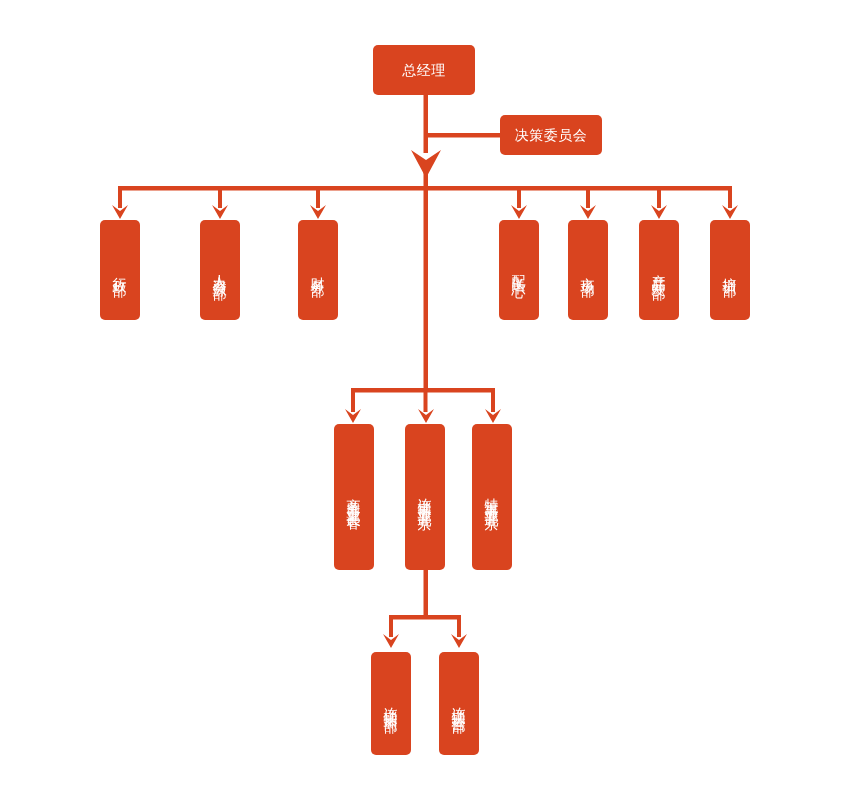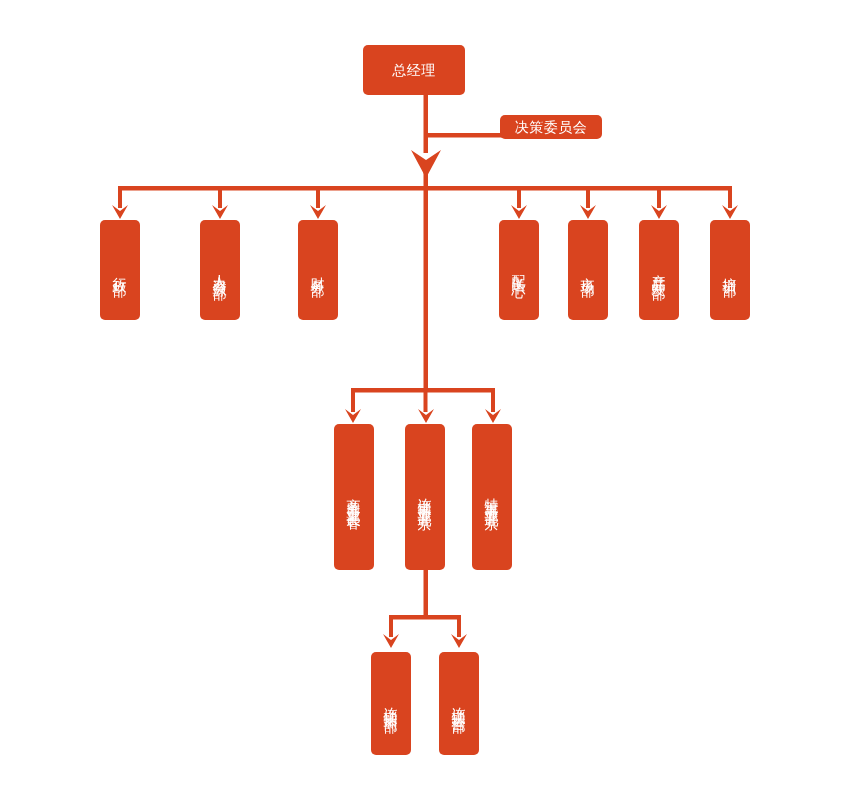--- a/index.html
+++ b/index.html
@@ -103,25 +103,25 @@
 
       <rect x="389" y="615" width="72" height="4.5"></rect>
       <rect x="389" y="615" width="4" height="22"></rect>
       <rect x="457" y="615" width="4" height="22"></rect>
 
       <path d="M383 634 L391 648 L399 634 L391 640 Z"></path>
       <path d="M451 634 L459 648 L467 634 L459 640 Z"></path>
     </g>
   </svg>
 
-  <div class="node node-horizontal" style="left:363px; top:45px; width:102px; height:50px;">
+  <div class="node node-horizontal" style="left:373px; top:45px; width:102px; height:50px;">
     <span class="node-label">总经理</span>
   </div>
 
-  <div class="node node-horizontal" style="left:500px; top:115px; width:102px; height:24px;">
+  <div class="node node-horizontal" style="left:500px; top:115px; width:102px; height:40px;">
     <span class="node-label">决策委员会</span>
   </div>
 
   <div class="node node-vertical" style="left:100px; top:220px; width:40px; height:100px;">
     <span class="node-label">行政部</span>
   </div>
 
   <div class="node node-vertical" style="left:200px; top:220px; width:40px; height:100px;">
     <span class="node-label">人力资源部</span>
   </div>

